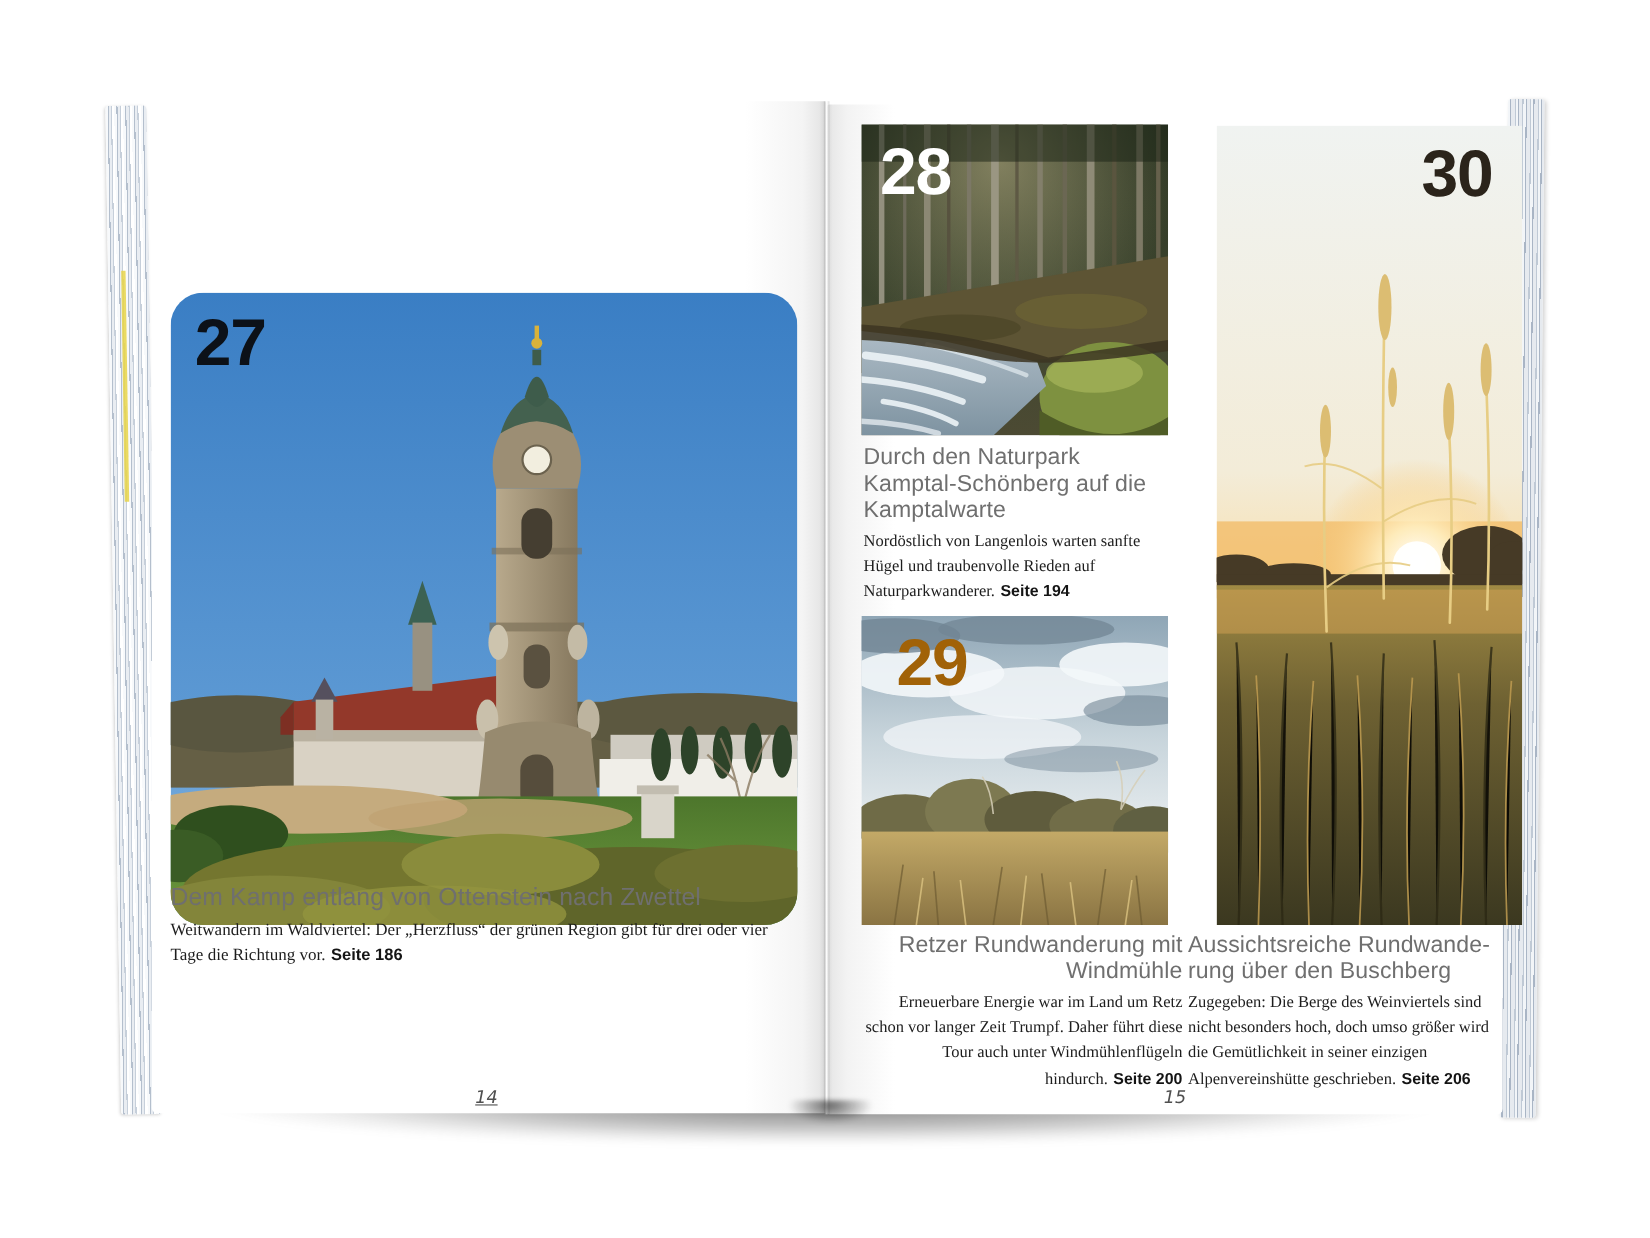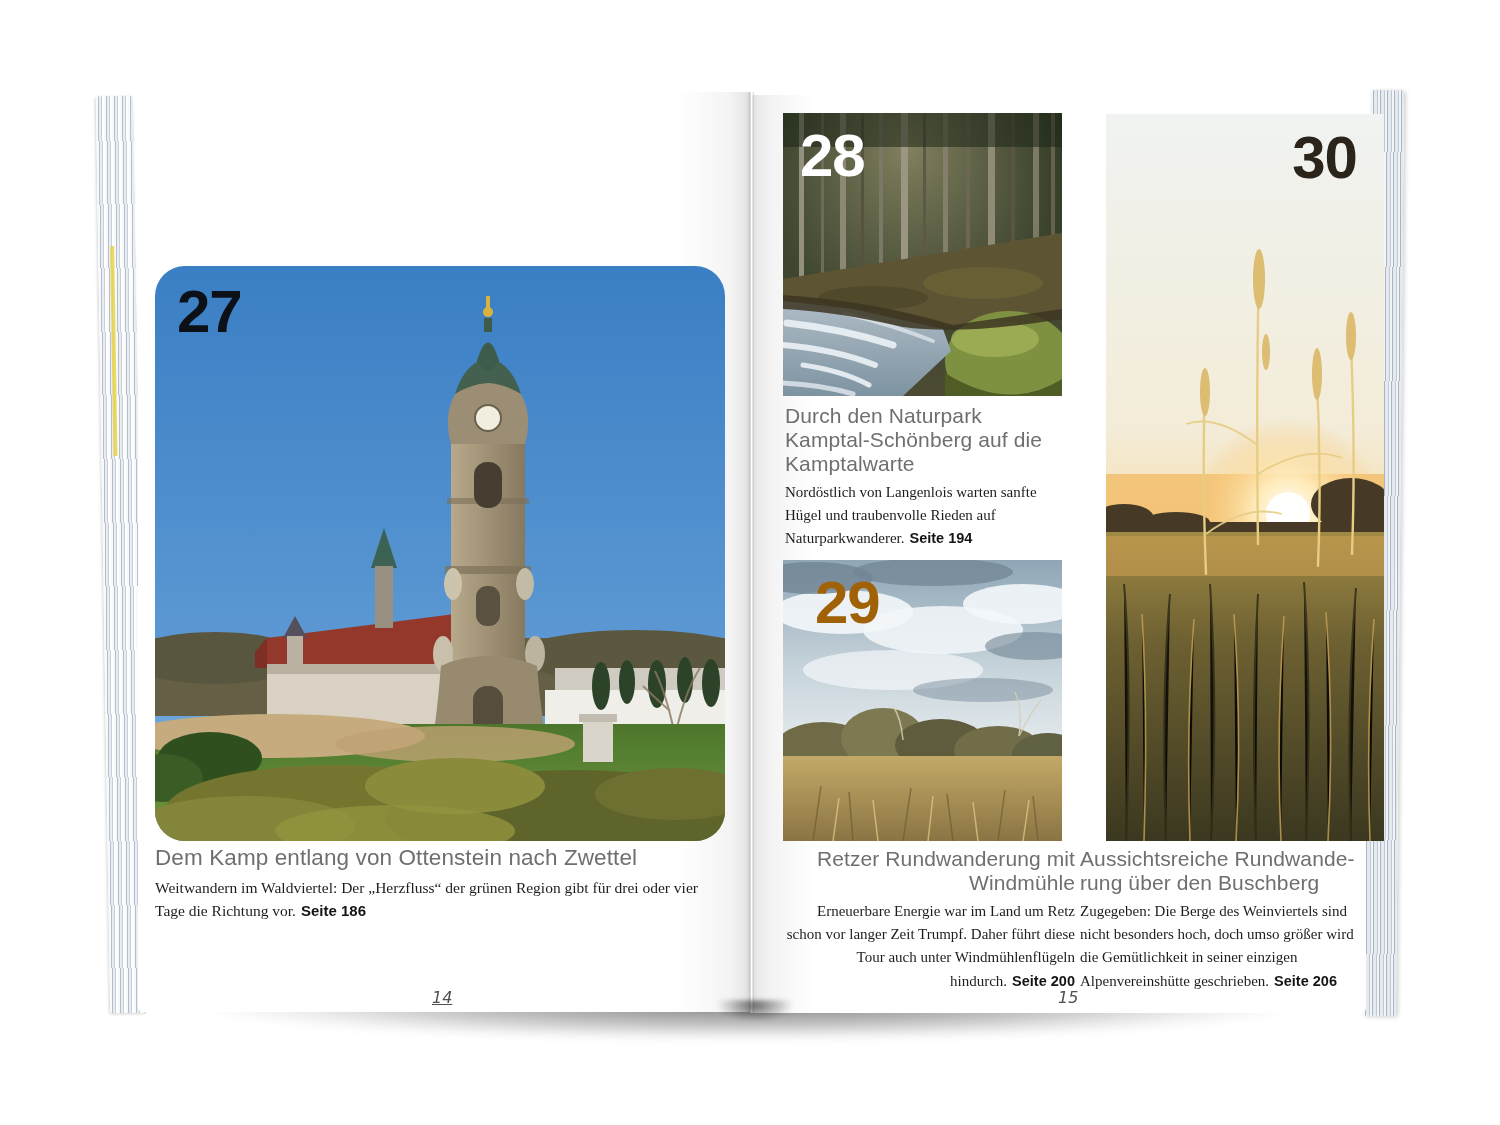--- a/index.html
+++ b/index.html
@@ -65,21 +65,21 @@
   .tour-num {
     position:absolute; font-weight:700; font-size:60px; line-height:1;
     letter-spacing:-1px; font-family:"Liberation Sans", sans-serif;
   }
   .num-27 { left:22px; top:16px; color:#0c1118; }
   .num-28 { left:17px; top:13px; color:#ffffff; }
   .num-29 { left:32px; top:13px; color:#a16207; }
   .num-30 { right:27px; top:14px; color:#2b241b; }
   
   .caption { position:absolute; }
-  .cap-left  { left:155px; top:845px; width:575px; }
+  .cap-left  { left:155px; top:803px; width:575px; }
   .cap-28    { left:785px; top:404px; width:288px; }
   .cap-29    { left:785px; top:847px; width:290px;text-align:right; }
   .cap-30    { left:1080px; top:847px; width:292px; }
   .tour-title {
     color:#6f6f6f; font-weight:400; letter-spacing:0.1px;
     font-size:21px; line-height:1.14;
   }
   .cap-left .tour-title { font-size:22.5px; }
   .tour-body {
     font-family:"Liberation Serif", serif; color:#1d1d1d;

